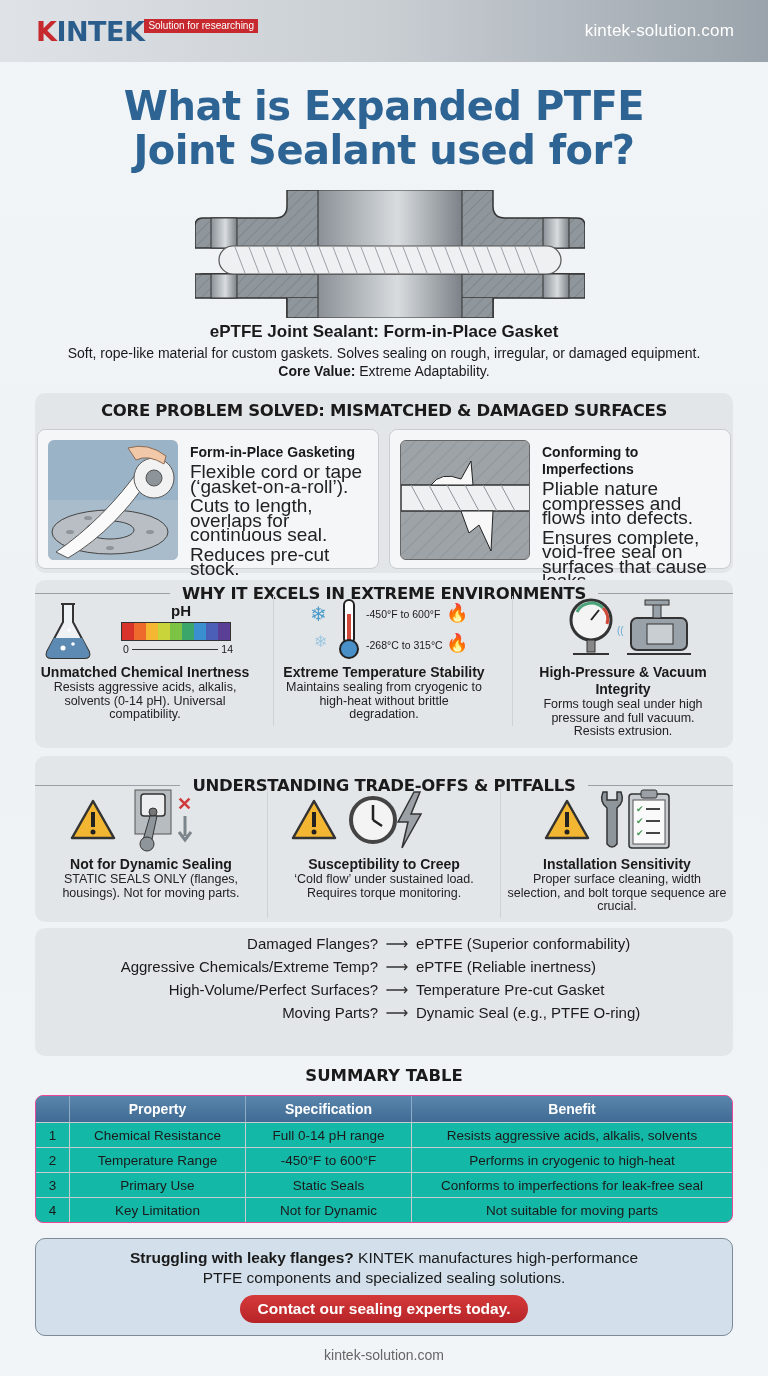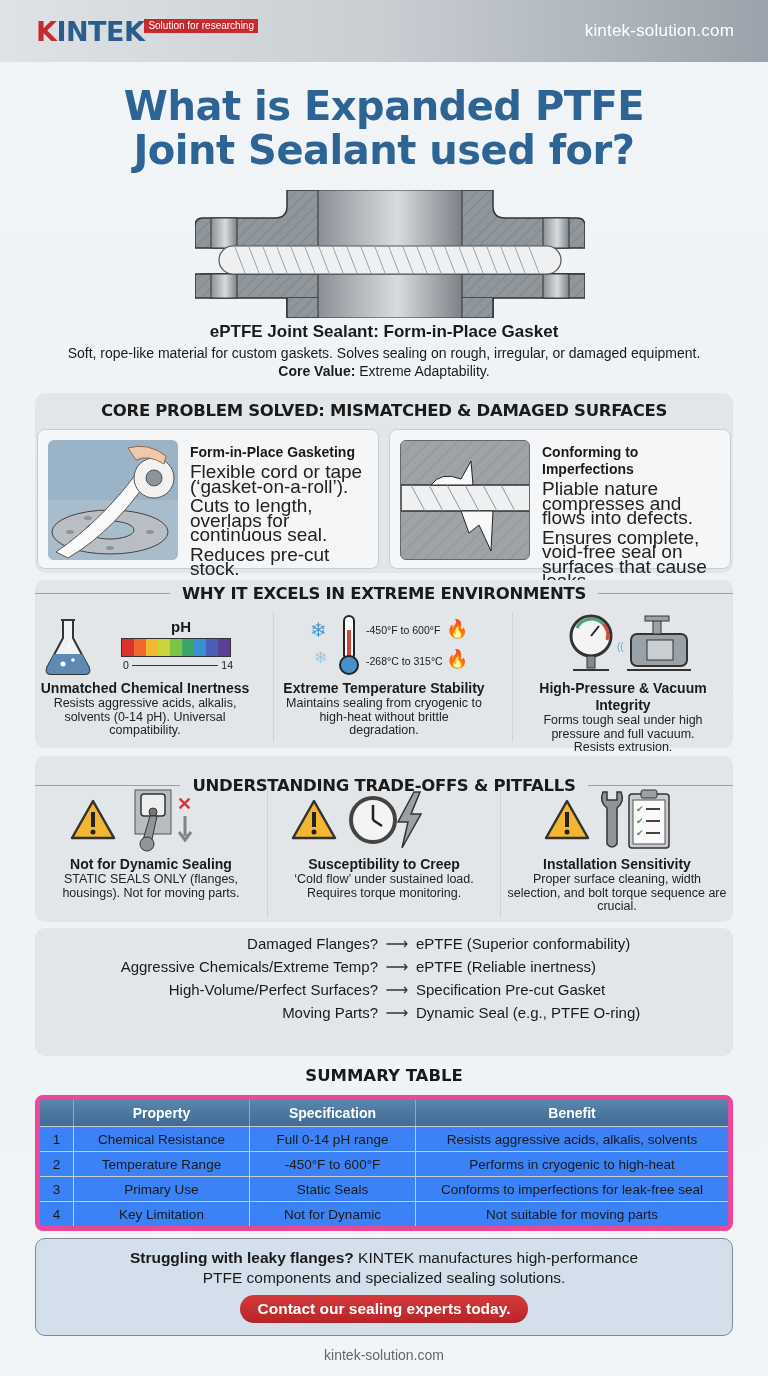--- a/index.html
+++ b/index.html
@@ -70,22 +70,22 @@
   .choice-row { display: flex; align-items: center; font-size: 15px; line-height: 23px; }
   .choice-q { width: 343px; text-align: right; }
   .choice-arrow { width: 38px; text-align: center; font-size: 16px; color: #333; }
   .choice-a { flex: 1; text-align: left; }
 
   .sum-title { position: absolute; top: 1066px; width: 768px; text-align: center;
     font-family: "DejaVu Sans", sans-serif; font-weight: bold; font-size: 16.5px; }
   table.sum {
     position: absolute; top: 1095px; left: 35px; width: 698px;
     border-collapse: separate; border-spacing: 0;
-    border: 5px solid #ec4899; border-radius: 8px; overflow: hidden;
-    background: #3b82f6; font-size: 13.5px;
+    border: 1px solid #ec4899; border-radius: 8px; overflow: hidden;
+    background: #14b8a6; font-size: 13.5px;
   }
   table.sum th {
     background: linear-gradient(180deg, #5a86ad, #3f6b94); color: #fff; font-weight: bold;
     height: 26px; font-size: 14px; border-right: 1px solid #8eabc6;
   }
   table.sum td {
     height: 25px; text-align: center; border-top: 1px solid #c8ccd0; border-right: 1px solid #c8ccd0;
   }
   table.sum tr > *:last-child { border-right: none; }
 
@@ -206,21 +206,21 @@
       <div class="card-p">Pliable nature compresses and flows into defects.</div>
       <div class="card-p">Ensures complete, void-free seal on surfaces that cause leaks.</div>
     </div>
   </div>
 </div>
 
 <div class="panel" style="top:580px;height:168px;">
   <div class="sec-head sec-line" style="margin-top:4px;">
     <span>WHY IT EXCELS IN EXTREME ENVIRONMENTS</span>
   </div>
-  <div class="col3" style="top:32px;height:130px;gap:18px;">
+  <div class="col3" style="top:16px;height:130px;gap:18px;">
     <div class="col">
       <div style="height:68px;position:relative;">
         <svg style="position:absolute;left:8px;top:4px;" width="50" height="60" viewBox="0 0 50 60">
           <path d="M18,4 L32,4 M20,4 L20,22 L4,52 Q2,58 9,58 L41,58 Q48,58 46,52 L30,22 L30,4" fill="#eef2f5" stroke="#333" stroke-width="2"></path>
           <path d="M11,38 L39,38 L46,52 Q48,58 41,58 L9,58 Q2,58 4,52 Z" fill="#5c8ab3"></path>
           <circle cx="20" cy="48" r="2.5" fill="#fff"></circle>
             <circle cx="30" cy="44" r="1.8" fill="#fff"></circle>
             <circle cx="26" cy="30" r="1.5" fill="#fff"></circle>
         </svg>
         <div style="position:absolute;left:136px;top:6px;font-weight:bold;font-size:15px;">pH</div>
@@ -364,21 +364,21 @@
       <span class="choice-a">ePTFE (Superior conformability)</span>
     </div>
     <div class="choice-row">
       <span class="choice-q">Aggressive Chemicals/Extreme Temp?</span>
       <span class="choice-arrow">⟶</span>
       <span class="choice-a">ePTFE (Reliable inertness)</span>
     </div>
     <div class="choice-row">
       <span class="choice-q">High-Volume/Perfect Surfaces?</span>
       <span class="choice-arrow">⟶</span>
-      <span class="choice-a">Specification Pre-cut Gasket</span>
+      <span class="choice-a">Temperature Pre-cut Gasket</span>
     </div>
     <div class="choice-row">
       <span class="choice-q">Moving Parts?</span>
       <span class="choice-arrow">⟶</span>
       <span class="choice-a">Dynamic Seal (e.g., PTFE O-ring)</span>
     </div>
   </div>
 </div>
 
 <div class="sum-title">SUMMARY TABLE</div>

